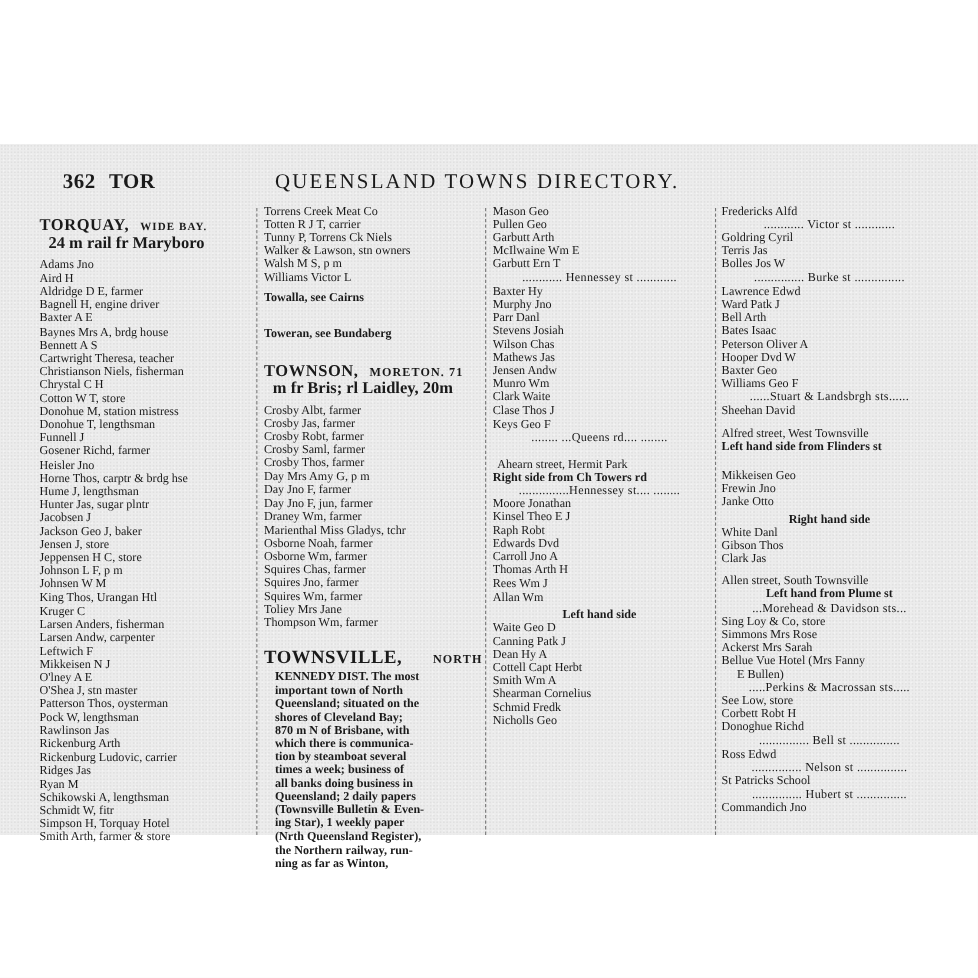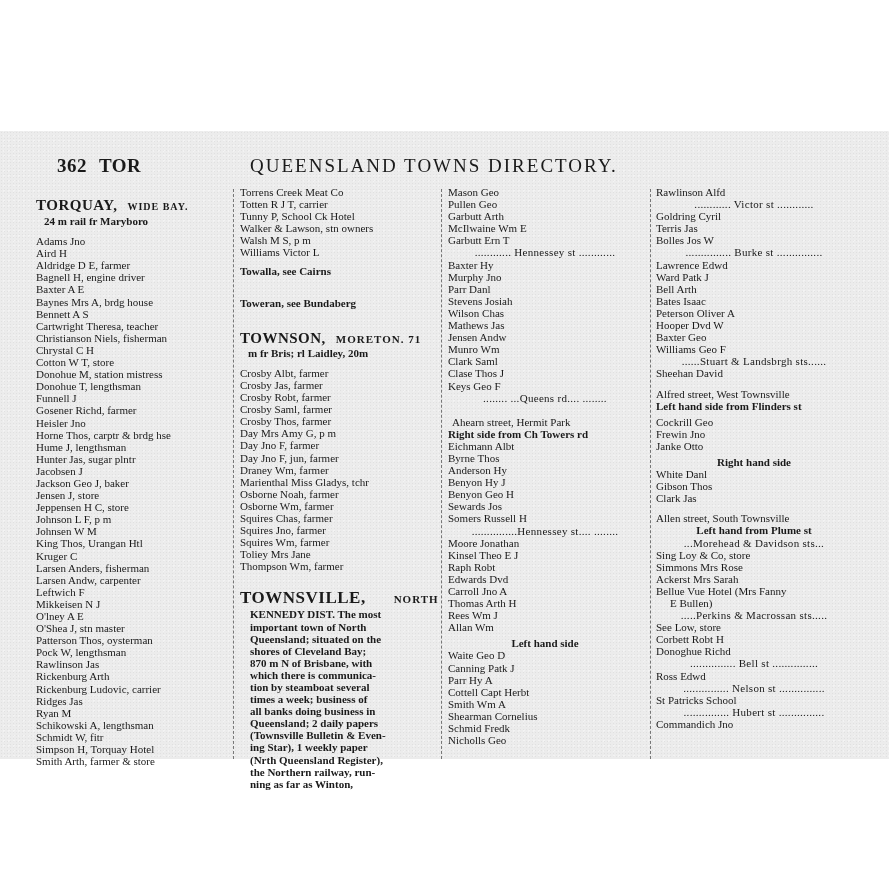--- a/index.html
+++ b/index.html
@@ -23,21 +23,21 @@
   .col { position: absolute; top: 55px; font-size: 11px; line-height: 12.1px; }
   .c1 { left: 36px; width: 192px; }
   .c2 { left: 240px; width: 194px; }
   .c3 { left: 448px; width: 194px; }
   .c4 { left: 656px; width: 196px; }
   .vrule { position: absolute; top: 58px; width: 0; height: 570px; border-left: 1px dashed #777; }
   .line { white-space: nowrap; overflow: hidden; }
   .town { font-weight: bold; font-size: 15px; line-height: 16px; margin-top: 11px; }
   .town .tn { letter-spacing: 0.5px; }
   .town .dist { font-size: 10px; letter-spacing: 1px; margin-left: 10px; }
-  .sub { padding-left: 8px; font-weight: bold; font-size: 11px; margin-bottom: 8px; }
+  .sub { padding-left: 8px; font-weight: bold; font-size: 15px; margin-bottom: 8px; }
   .see { font-weight: bold; margin-top: 20px; margin-bottom: 4px; }
   .street { font-weight: normal; margin-top: 8px; }
   .center { text-align: center; }
   .street-sep { text-align: center; letter-spacing: 0.3px; }
   .para { text-align: justify; font-weight: bold; font-size: 11px; line-height: 12.1px; padding-left: 10px; }
   .gap { height: 6px; }
   .indent { padding-left: 14px; }
 </style>
 </head>
 <body>
@@ -105,21 +105,21 @@
         <div class="line">Schmidt W, fitr</div>
         <div class="line">Simpson H, Torquay Hotel</div>
         <div class="line">Smith Arth, farmer &amp; store</div>
       </div>
   </div>
 
   <div class="col c2">
     <div id="c2-top">
         <div class="line">Torrens Creek Meat Co</div>
         <div class="line">Totten R J T, carrier</div>
-        <div class="line">Tunny P, School Ck Hotel</div>
+        <div class="line">Tunny P, Torrens Ck Niels</div>
         <div class="line">Walker &amp; Lawson, stn owners</div>
         <div class="line">Walsh M S, p m</div>
         <div class="line">Williams Victor L</div>
       </div>
     <div class="see" style="margin-top:6px">Towalla, see Cairns</div>
     <div class="see">Toweran, see Bundaberg</div>
     <div class="gap"></div>
     <div class="town">
       <span class="tn">TOWNSON,</span><span class="dist" style="font-size:11px">MORETON. 71</span>
     </div>
@@ -177,63 +177,54 @@
     <div class="street-sep">............ Hennessey st ............</div>
     <div id="c3-b">
         <div class="line">Baxter Hy</div>
         <div class="line">Murphy Jno</div>
         <div class="line">Parr Danl</div>
         <div class="line">Stevens Josiah</div>
         <div class="line">Wilson Chas</div>
         <div class="line">Mathews Jas</div>
         <div class="line">Jensen Andw</div>
         <div class="line">Munro Wm</div>
-        <div class="line">Clark Saml</div>
+        <div class="line">Clark Waite</div>
         <div class="line">Clase Thos J</div>
         <div class="line">Keys Geo F</div>
       </div>
     <div class="street-sep">........ ...Queens rd.... ........</div>
     <div class="street" style="margin-top:12px;padding-left:4px">Ahearn street, Hermit Park</div>
     <div class="line" style="font-weight:bold">Right side from Ch Towers rd</div>
-    <div id="c3-c">
-        <div class="line">Eichmann Albt</div>
-        <div class="line">Byrne Thos</div>
-        <div class="line">Anderson Hy</div>
-        <div class="line">Benyon Hy J</div>
-        <div class="line">Benyon Geo H</div>
-        <div class="line">Sewards Jos</div>
-        <div class="line">Somers Russell H</div>
-      </div>
     <div class="street-sep">...............Hennessey st.... ........</div>
     <div id="c3-d">
         <div class="line">Moore Jonathan</div>
         <div class="line">Kinsel Theo E J</div>
         <div class="line">Raph Robt</div>
         <div class="line">Edwards Dvd</div>
         <div class="line">Carroll Jno A</div>
         <div class="line">Thomas Arth H</div>
         <div class="line">Rees Wm J</div>
         <div class="line">Allan Wm</div>
       </div>
     <div class="center" style="margin-top:4px;font-weight:bold">Left hand side</div>
     <div id="c3-e">
         <div class="line">Waite Geo D</div>
         <div class="line">Canning Patk J</div>
-        <div class="line">Parr Hy A</div>
+        <div class="line">Dean Hy A</div>
         <div class="line">Cottell Capt Herbt</div>
         <div class="line">Smith Wm A</div>
         <div class="line">Shearman Cornelius</div>
         <div class="line">Schmid Fredk</div>
         <div class="line">Nicholls Geo</div>
       </div>
   </div>
 
   <div class="col c4">
     <div id="c4-a">
-        <div class="line">Rawlinson Alfd</div>
+        <div class="line">Fredericks Alfd</div>
       </div>
     <div class="street-sep">............ Victor st ............</div>
     <div id="c4-b">
         <div class="line">Goldring Cyril</div>
         <div class="line">Terris Jas</div>
         <div class="line">Bolles Jos W</div>
       </div>
     <div class="street-sep">............... Burke st ...............</div>
     <div id="c4-c">
         <div class="line">Lawrence Edwd</div>
@@ -243,23 +234,23 @@
         <div class="line">Peterson Oliver A</div>
         <div class="line">Hooper Dvd W</div>
         <div class="line">Baxter Geo</div>
         <div class="line">Williams Geo F</div>
       </div>
     <div class="street-sep">......Stuart &amp; Landsbrgh sts......</div>
     <div id="c4-d">
         <div class="line">Sheehan David</div>
       </div>
     <div class="street">Alfred street, West Townsville</div>
-    <div class="line" style="font-weight:bold;margin-bottom:4px">Left hand side from Flinders st</div>
+    <div class="line" style="font-weight:bold;margin-bottom:14px">Left hand side from Flinders st</div>
     <div id="c4-e">
-        <div class="line">Cockrill Geo</div>
+        <div class="line">Mikkeisen Geo</div>
         <div class="line">Frewin Jno</div>
         <div class="line">Janke Otto</div>
       </div>
     <div class="center" style="margin-top:4px;font-weight:bold">Right hand side</div>
     <div id="c4-f">
         <div class="line">White Danl</div>
         <div class="line">Gibson Thos</div>
         <div class="line">Clark Jas</div>
       </div>
     <div class="street">Allen street, South Townsville</div>

